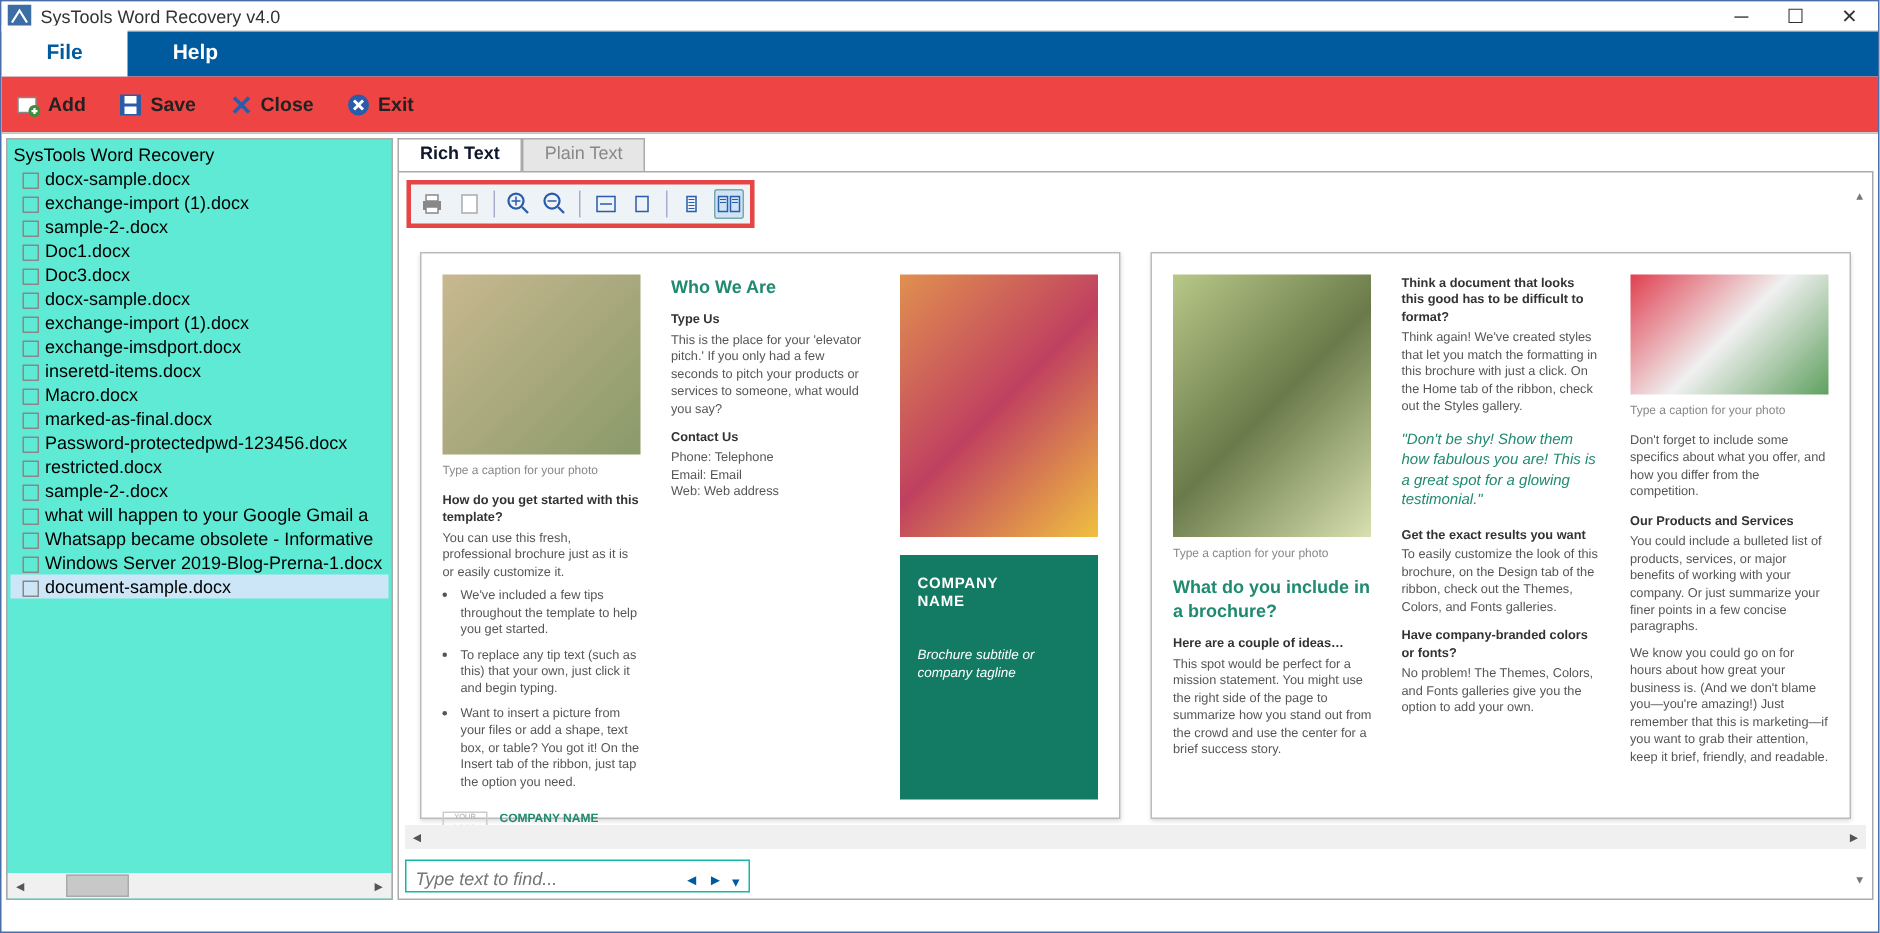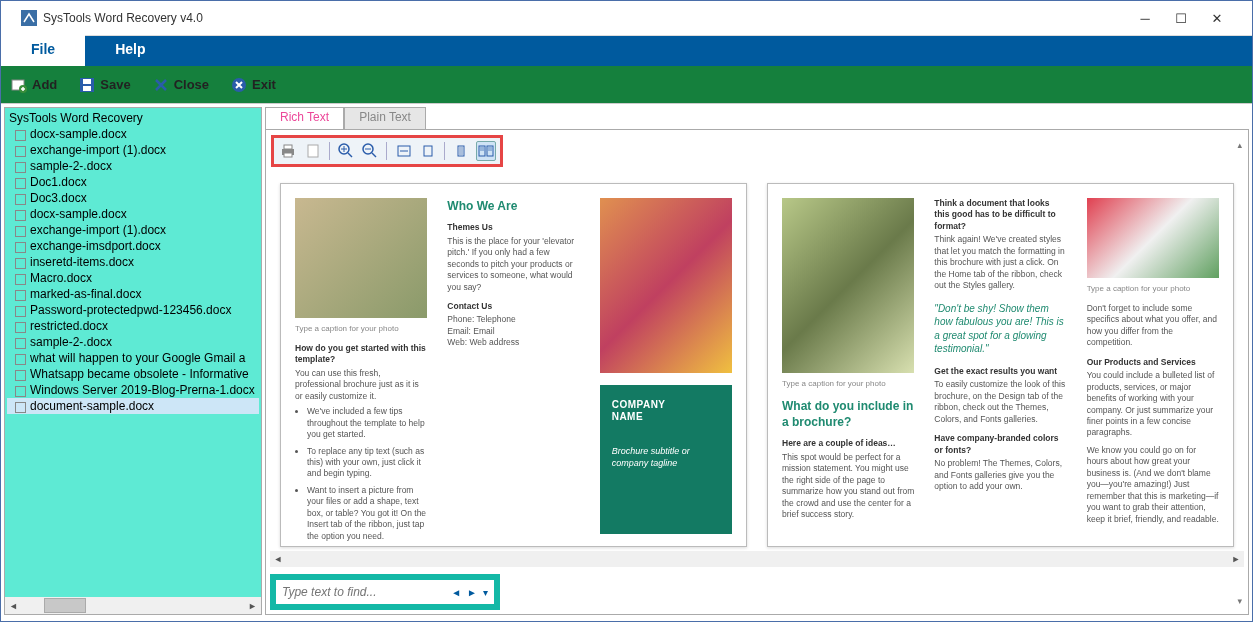--- a/index.html
+++ b/index.html
@@ -1,41 +1,41 @@
 <!DOCTYPE html>
 <html><head>
 <meta charset="utf-8">
 <style>
   * { box-sizing: border-box; font-family: "Segoe UI", Arial, sans-serif; }
   body { margin:0; padding:0; background:#fff; width:1253px; height:622px; overflow:hidden; border:1px solid #4a6ea9; }
-  .titlebar { height:35px; background:#fff; display:flex; align-items:center; padding:0 20px; border-bottom:1px solid #ddd; }
+  .titlebar { height:20px; background:#fff; display:flex; align-items:center; padding:0 4px; border-bottom:1px solid #ddd; }
   .titlebar .logo { width:16px; height:16px; margin-right:6px; }
   .titlebar .title { font-size:12px; color:#333; flex:1; }
   .titlebar .winbtn { width:30px; height:22px; display:flex; align-items:center; justify-content:center; font-size:13px; color:#333; margin-left:6px; cursor:pointer;}
   .menubar { height:30px; background:#005a9e; display:flex; align-items:flex-end; }
   .menubar .tab { padding:9px 30px; font-size:14px; color:#fff; font-weight:600; cursor:pointer; }
   .menubar .tab.active { background:#fff; color:#005a9e; }
-  .toolbar { height:38px; background:#15803d; display:flex; align-items:center; border-bottom:1px solid #ccc; padding:0 10px; gap:22px;}
+  .toolbar { height:38px; background:#ef4444; display:flex; align-items:center; border-bottom:1px solid #ccc; padding:0 10px; gap:22px;}
   .toolbar .tbtn { display:flex; align-items:center; gap:5px; font-size:13px; font-weight:600; color:#222; cursor:pointer;}
   .toolbar .tbtn .ic { width:16px; height:16px; display:inline-block; }
   .main { display:flex; height:calc(622px - 30px - 38px - 38px - 2px); }
   .sidebar { width:258px; border:1px solid #aaa; margin:3px; overflow:hidden; position:relative; background:#5eead4;}
   .tree { font-size:12px; padding:2px 2px 0 2px; overflow-x:hidden; overflow-y:auto; height:calc(100% - 18px);}
   .tree .root { padding:1px 2px; }
   .tree .item { display:flex; align-items:flex-end; padding:1px 2px 1px 8px; white-space:nowrap; }
   .tree .item.selected { background:#cde6f7; }
   .tree .cb { width:11px; height:11px; border:1px solid #888; margin-right:4px; flex:0 0 11px;}
   .sb-hscroll { position:absolute; bottom:0; left:0; right:0; height:17px; background:#f0f0f0; display:flex; align-items:center;}
   .sb-hscroll .thumb { height:15px; width:42px; background:#c8c8c8; margin-left:22px; border:1px solid #aaa;}
   .sb-hscroll .arrow { width:17px; height:17px; display:flex; align-items:center; justify-content:center; font-size:9px; color:#555;}
   .sb-hscroll .arrow.right { margin-left:auto;}
   .preview { flex:1; min-width:0; display:flex; flex-direction:column; margin:3px 3px 3px 0; }
   .viewtabs { height:22px; display:flex; }
   .viewtabs .vt { padding:2px 14px; font-size:12px; border:1px solid #aaa; border-bottom:none; background:#e6e6e6; color:#888; cursor:pointer;}
-  .viewtabs .vt.active { background:#fff; color:#ec4899; font-weight:400;}
+  .viewtabs .vt.active { background:#fff; color:#0f172a; font-weight:700;}
   .viewbody { flex:1; border:1px solid #aaa; display:flex; flex-direction:column; min-height:0;}
   .vtoolbar-row { padding:5px 5px 2px 5px; position:relative;}
   .vtoolbar-frame { border:3px solid #e64545; padding:3px 4px; display:flex; align-items:center; gap:4px; width:232px; background:#eef3f8;}
   .vtoolbar-frame .ib { width:22px; height:20px; display:flex; align-items:center; justify-content:center; cursor:pointer; border-radius:2px;}
   .vtoolbar-frame .sep { width:1px; height:18px; background:#aac; margin:0 2px;}
   .vtoolbar-frame .ib.active { background:#cfe3f5; border:1px solid #7aa;}
   .thin-scroll-arrow { position:absolute; right:6px; top:10px; font-size:9px; color:#777;}
   .pages-scroll { flex:1; background:#fff; padding:14px 14px 4px 14px; display:flex; gap:20px; overflow:hidden; min-height:0;}
   .page { flex:1; border:1px solid #bbb; box-shadow:0 1px 3px rgba(0,0,0,0.15); background:#fff; padding:14px 14px 12px 14px; display:flex; gap:20px; min-width:0;}
   .col { flex:1; min-width:0; font-size:8.5px; color:#555; line-height:1.35;}
@@ -54,21 +54,21 @@
   .ul { padding-left:12px; margin:4px 0;}
   .ul li { margin-bottom:5px;}
   .logo-line { display:flex; gap:8px; margin-top:14px; align-items:flex-start;}
   .logo-sq { width:30px; height:22px; border:1px solid #ccc; font-size:5px; display:flex; align-items:center; justify-content:center; color:#aaa; text-align:center;}
   .logo-txt { font-size:8px; color:#666; line-height:1.3;}
   .logo-txt .cnm { color:#1f8a70; font-weight:700;}
   .foot-scroll { padding:0 4px 3px 4px; display:flex; align-items:center;}
   .foot-scroll .track { flex:1; height:16px; background:#f0f0f0;}
   .foot-scroll .ar { width:16px; height:16px; background:#f0f0f0; display:flex; align-items:center; justify-content:center; font-size:9px; color:#555;}
   .findbar { padding:4px; }
-  .findbar-inner { border:6px solid #14b8a6; height:36px; width:230px; display:flex; align-items:center; padding:0 4px;}
+  .findbar-inner { border:1px solid #14b8a6; height:22px; width:230px; display:flex; align-items:flex-end; padding:0 4px;}
   .findbar-inner input { border:none; outline:none; font-style:italic; font-size:12px; color:#888; flex:1; width:100px;}
   .findbar-inner .nav { display:flex; gap:2px; font-size:10px; color:#005a9e;}
   .findbar-inner .nav span { cursor:pointer; padding:0 2px;}
 </style>
 </head>
 <body>
 
 <div class="titlebar">
   <span class="logo">
     <svg width="16" height="16">
@@ -274,34 +274,34 @@
       <div class="pages-scroll">
 
         <div class="page">
           <div class="col">
             <div class="img-ph" style="height:120px"></div>
             <div class="caption">Type a caption for your photo</div>
             <b>How do you get started with this template?</b>
             <div>You can use this fresh, professional brochure just as it is or easily customize it.</div>
             <ul class="ul">
               <li>We've included a few tips throughout the template to help you get started.</li>
-              <li>To replace any tip text (such as this) with your own, just click it and begin typing.</li>
+              <li>To replace any tip text (such as this) that your own, just click it and begin typing.</li>
               <li>Want to insert a picture from your files or add a shape, text box, or table? You got it! On the Insert tab of the ribbon, just tap the option you need.</li>
             </ul>
             <div class="logo-line">
               <div class="logo-sq">YOUR LOGO HERE</div>
               <div class="logo-txt">
                 <div class="cnm">COMPANY NAME</div>
 
               </div>
             </div>
           </div>
           <div class="col">
             <h4>Who We Are</h4>
-            <b>Themes Us</b>
+            <b>Type Us</b>
             <div>This is the place for your 'elevator pitch.' If you only had a few seconds to pitch your products or services to someone, what would you say?</div>
             <b>Contact Us</b>
             <div>Phone: Telephone</div>
             <div>Email: Email</div>
             <div>Web: Web address</div>
           </div>
           <div class="col" style="display:flex;flex-direction:column;">
             <div class="img-ph flowers" style="height:175px"></div>
             <div class="teal-box" style="flex:1;">
               <div class="cn">

